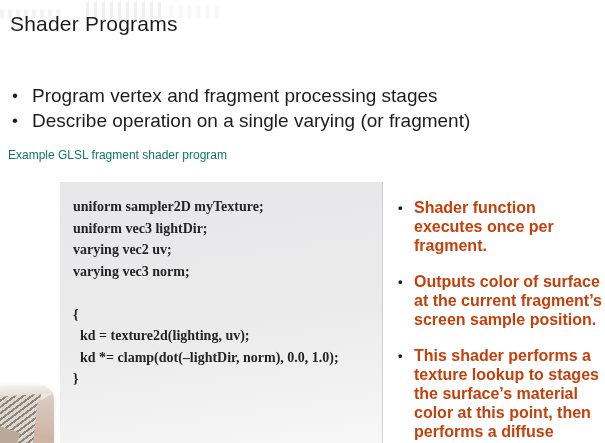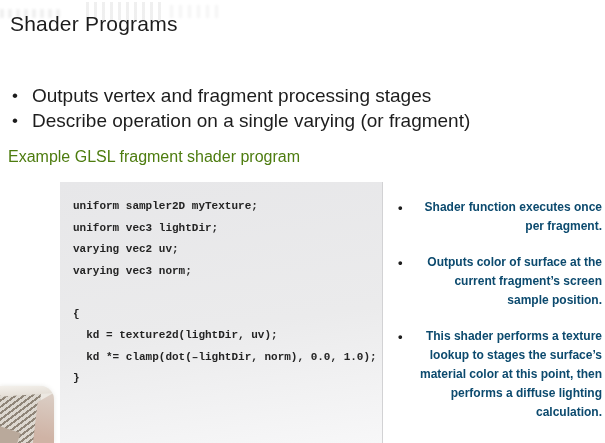--- a/index.html
+++ b/index.html
@@ -35,41 +35,41 @@
     position: absolute; left: 10px; top: 12px;
     font-size: 21px; font-weight: 400; letter-spacing: .2px; color: #1d1d1d;
   }
 
   .bullets { position: absolute; left: 12px; top: 83px; width: 560px; }
   .bullet-row { display: flex; align-items: flex-start; line-height: 25px; font-size: 19px; color: #1d1d1d; }
   .bullet-row .dot { width: 20px; flex: 0 0 20px; font-size: 17px; line-height: 25px; }
 
   .subtitle {
     position: absolute; left: 8px; top: 148px;
-    font-size: 16px; color: #4d7c0f;
+    font-size: 12px; color: #0f766e;
   }
 
   .code-panel {
     position: absolute; left: 60px; top: 182px; width: 323px; height: 261px;
     background: linear-gradient(172deg, #e7e7e9 0%, #ebebec 55%, #f7f7f8 100%);
     border-right: 1px solid #d2d2d4;
     box-sizing: border-box;
     padding: 14px 0 0 13px;
   }
   .code-line {
-    font-size: 11px; font-weight: 700; color: #242424;
+    font-size: 14px; font-weight: 700; color: #242424;
     height: 21.5px; line-height: 21.5px;
     white-space: pre;
-    font-family: Liberation Mono, monospace;
+    font-family: Liberation Serif, serif;
   }
 
   .notes { position: absolute; left: 398px; top: 198px; width: 204px; }
   .note-row { display: flex; align-items: flex-start; margin-bottom: 17px; }
   .note-row .dot { width: 16px; flex: 0 0 16px; font-size: 13px; line-height: 19px; font-weight: 700; }
-  .note-text { font-size: 12px; font-weight: 700; line-height: 19px; color: #0c4a6e; text-align: right; }
+  .note-text { font-size: 16px; font-weight: 700; line-height: 19px; color: #c2410c; }
 
   
   .webcam {
     position: absolute; left: 0; top: 386px; width: 54px; height: 57px;
     border-radius: 0 14px 0 0;
     background: #ece8e2;
     overflow: hidden;
     box-shadow: 0 0 4px rgba(230,228,224,.9);
   }
   .webcam .blinds {
@@ -103,38 +103,38 @@
     <span class="g1"></span>
     <span class="g2"></span>
     <span class="g3"></span>
   </div>
 
   <div class="title">Shader Programs</div>
 
   <div class="bullets">
     <div class="bullet-row">
       <span class="dot">•</span>
-      <span>Outputs vertex and fragment processing stages</span>
+      <span>Program vertex and fragment processing stages</span>
     </div>
     <div class="bullet-row">
       <span class="dot">•</span>
       <span>Describe operation on a single varying (or fragment)</span>
     </div>
   </div>
 
   <div class="subtitle">Example GLSL fragment shader program</div>
 
   <div class="code-panel">
     <div class="code-line">uniform sampler2D myTexture;</div>
     <div class="code-line">uniform vec3 lightDir;</div>
     <div class="code-line">varying vec2 uv;</div>
     <div class="code-line">varying vec3 norm;</div>
     <div class="code-line"></div>
     <div class="code-line">{</div>
-    <div class="code-line">  kd = texture2d(lightDir, uv);</div>
+    <div class="code-line">  kd = texture2d(lighting, uv);</div>
     <div class="code-line">  kd *= clamp(dot(–lightDir, norm), 0.0, 1.0);</div>
     <div class="code-line">}</div>
   </div>
 
   <div class="notes">
     <div class="note-row">
       <span class="dot">•</span>
       <span class="note-text">Shader function executes once per fragment.</span>
     </div>
     <div class="note-row">

